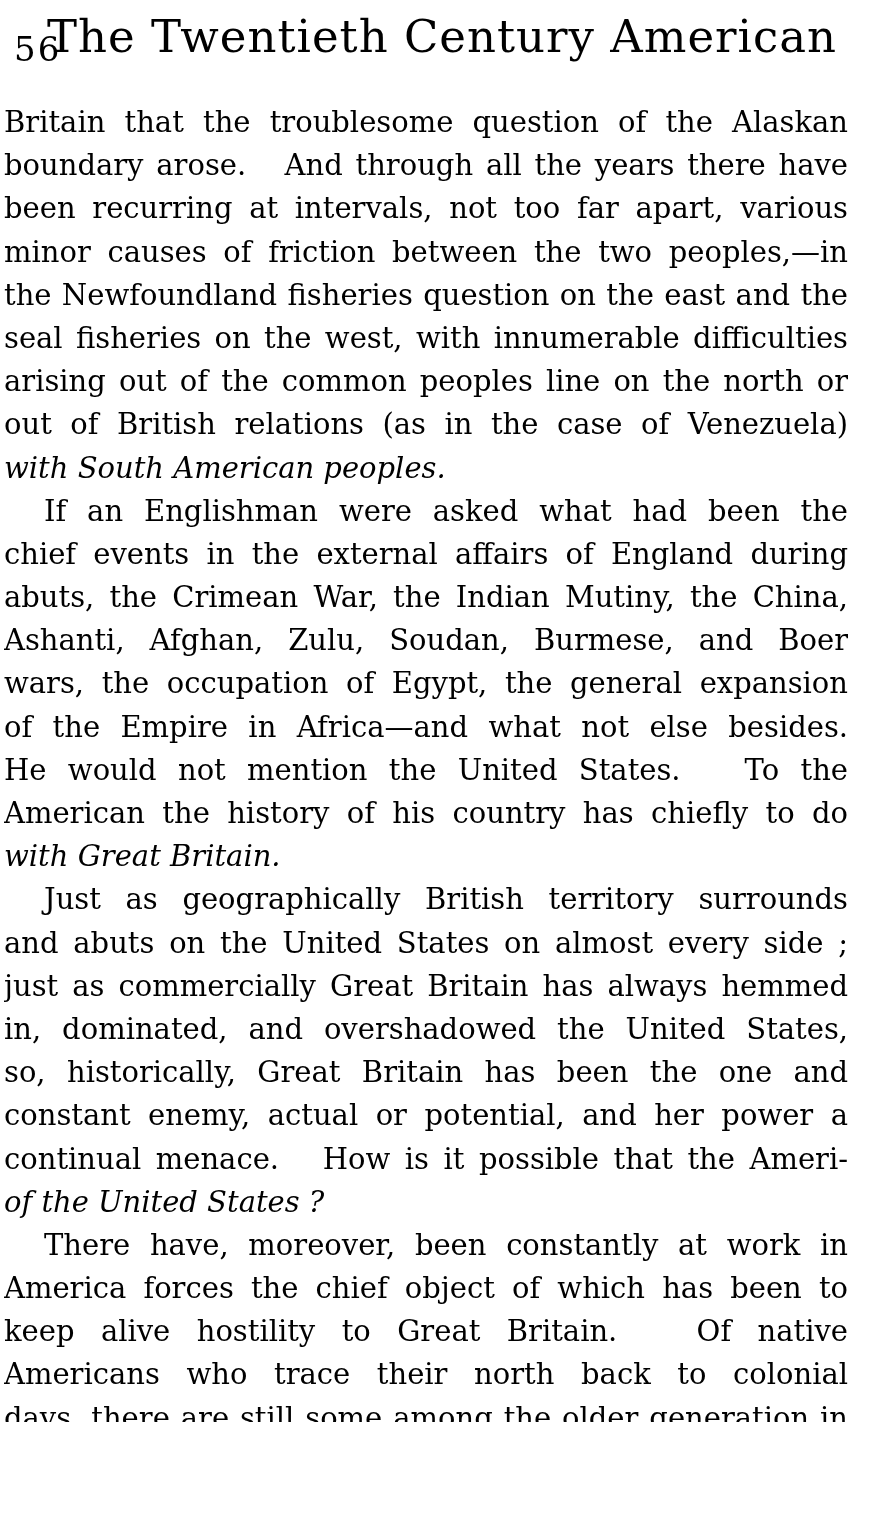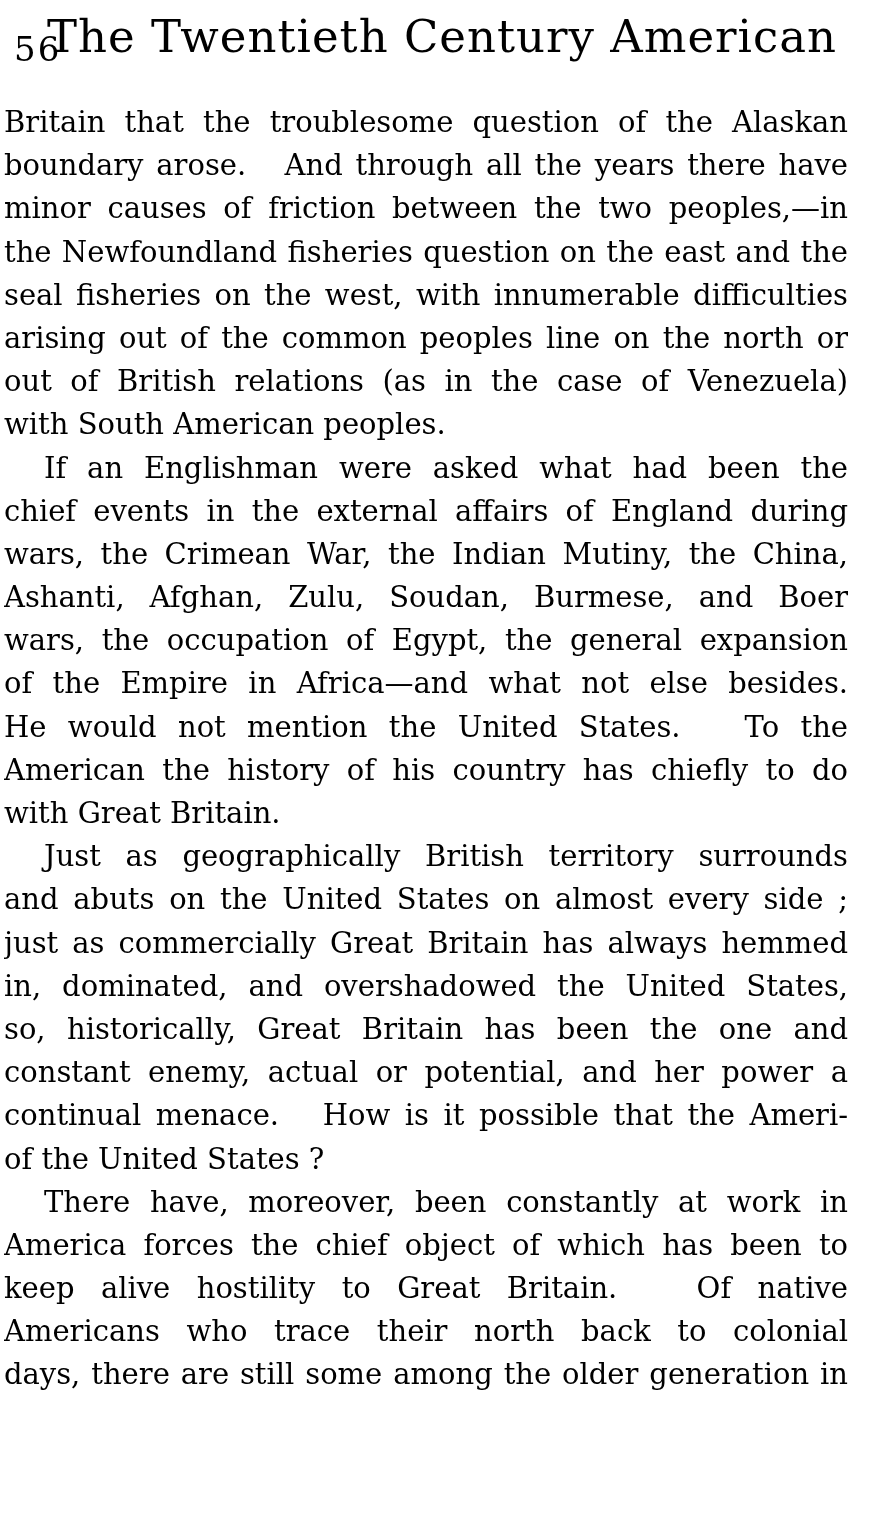--- a/index.html
+++ b/index.html
@@ -38,45 +38,46 @@
   .line {
     font-size: 29px;
     line-height: 43.2px;
     height: 43.2px;
     text-align: justify;
     text-align-last: justify;
     white-space: normal;
     overflow: hidden;
   }
   .para.indent .line.first { padding-left: 40px; }
-  .line.flush { text-align-last: left; }
+  .line.flush { text-align-last: left; font-style: italic; }
 </style>
 </head>
 <body>
 
 <div class="page">
   <div class="header">
     <span class="page-number">56</span>
     <h1 class="running-title">The Twentieth Century American</h1>
   </div>
   <div class="body-text">
       <div class="para">
         <div class="line first">Britain that the troublesome question of the Alaskan</div>
         <div class="line">boundary arose.&nbsp;&nbsp; And through all the years there have</div>
+        <div class="line">been recurring at intervals, not too far apart, various</div>
         <div class="line">minor causes of friction between the two peoples,—in</div>
         <div class="line">the Newfoundland fisheries question on the east and the</div>
         <div class="line">seal fisheries on the west, with innumerable difficulties</div>
         <div class="line">arising out of the common peoples line on the north or</div>
         <div class="line">out of British relations (as in the case of Venezuela)</div>
         <div class="line flush">with South American peoples.</div>
       </div>
       <div class="para indent">
         <div class="line first">If an Englishman were asked what had been the</div>
         <div class="line">chief events in the external affairs of England during</div>
-        <div class="line">wars, the Crimean War, the Indian Mutiny, the China,</div>
+        <div class="line">abuts, the Crimean War, the Indian Mutiny, the China,</div>
         <div class="line">Ashanti, Afghan, Zulu, Soudan, Burmese, and Boer</div>
         <div class="line">wars, the occupation of Egypt, the general expansion</div>
         <div class="line">of the Empire in Africa—and what not else besides.</div>
         <div class="line">He would not mention the United States.&nbsp;&nbsp; To the</div>
         <div class="line">American the history of his country has chiefly to do</div>
         <div class="line flush">with Great Britain.</div>
       </div>
       <div class="para indent">
         <div class="line first">Just as geographically British territory surrounds</div>
         <div class="line">and abuts on the United States on almost every side&nbsp;;</div>

